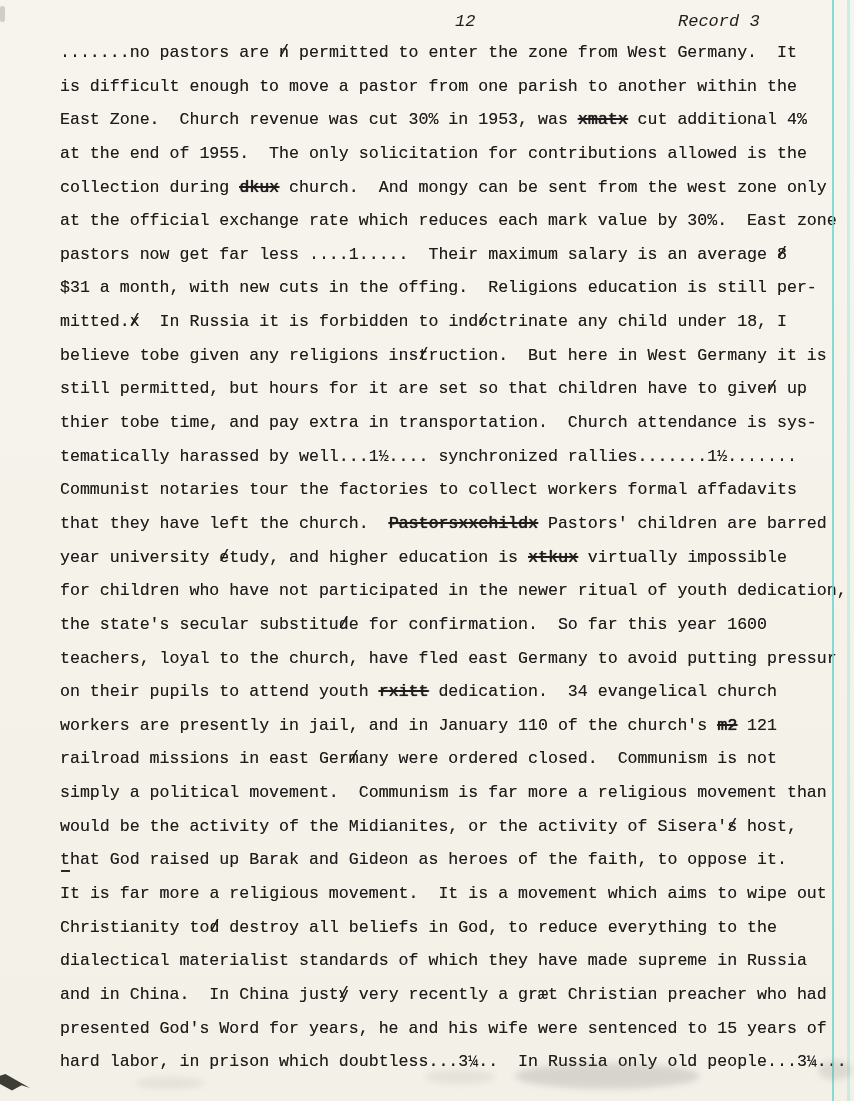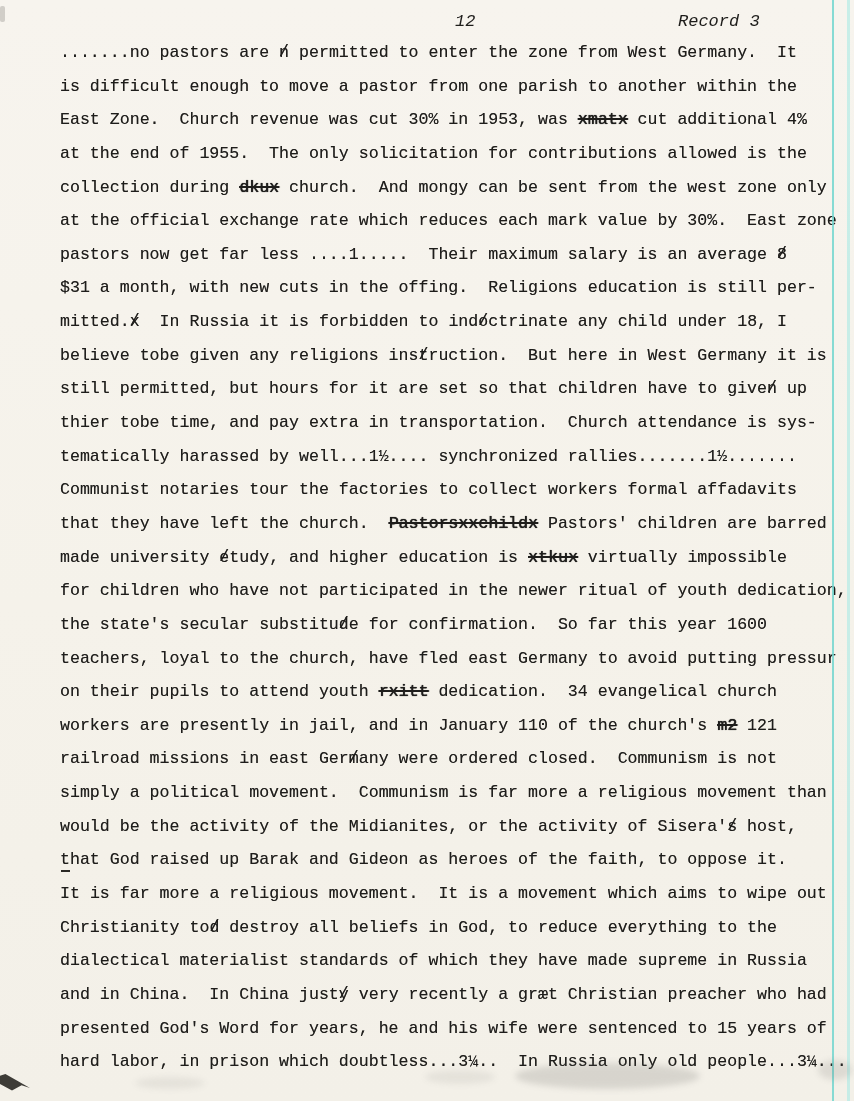--- a/index.html
+++ b/index.html
@@ -91,21 +91,21 @@
     <div class="line"><span class="seg">at the official exchange rate which reduces each mark value by 30%.  East zone</span></div>
     <div class="line"><span class="seg">pastors now get far less ....1.....  Their maximum salary is an average </span><span class="seg slash">8</span></div>
     <div class="line"><span class="seg">$31 a month, with new cuts in the offing.  Religions education is still per-</span></div>
     <div class="line"><span class="seg">mitted.</span><span class="seg slash">x</span><span class="seg">  In Russia it is forbidden to ind</span><span class="seg slash">o</span><span class="seg">ctrinate any child under 18, I</span></div>
     <div class="line"><span class="seg">believe tobe given any religions ins</span><span class="seg slash">t</span><span class="seg">ruction.  But here in West Germany it is</span></div>
     <div class="line"><span class="seg">still permitted, but hours for it are set so that children have to give</span><span class="seg slash">n</span><span class="seg"> up</span></div>
     <div class="line"><span class="seg">thier tobe time, and pay extra in transportation.  Church attendance is sys-</span></div>
     <div class="line"><span class="seg">tematically harassed by well...1½.... synchronized rallies.......1½.......</span></div>
     <div class="line"><span class="seg">Communist notaries tour the factories to collect workers formal affadavits</span></div>
     <div class="line"><span class="seg">that they have left the church.  </span><span class="seg xout">Pastorsxxchildx</span><span class="seg"> Pastors' children are barred</span></div>
-    <div class="line"><span class="seg">made university </span><span class="seg slash">e</span><span class="seg">tudy, and higher education is </span><span class="seg xout">xtkux</span><span class="seg"> virtually impossible</span></div>
+    <div class="line"><span class="seg">year university </span><span class="seg slash">e</span><span class="seg">tudy, and higher education is </span><span class="seg xout">xtkux</span><span class="seg"> virtually impossible</span></div>
     <div class="line"><span class="seg">for children who have not participated in the newer ritual of youth dedication,</span></div>
     <div class="line"><span class="seg">the state's secular substitu</span><span class="seg slash">d</span><span class="seg">e for confirmation.  So far this year 1600</span></div>
     <div class="line"><span class="seg">teachers, loyal to the church, have fled east Germany to avoid putting pressur</span></div>
     <div class="line"><span class="seg">on their pupils to attend youth </span><span class="seg xout">rxitt</span><span class="seg"> dedication.  34 evangelical church</span></div>
     <div class="line"><span class="seg">workers are presently in jail, and in January 110 of the church's </span><span class="seg xout">m2</span><span class="seg"> 121</span></div>
     <div class="line"><span class="seg">railroad missions in east Ger</span><span class="seg slash">m</span><span class="seg">any were ordered closed.  Communism is not</span></div>
     <div class="line"><span class="seg">simply a political movement.  Communism is far more a religious movement than</span></div>
     <div class="line"><span class="seg">would be the activity of the Midianites, or the activity of Sisera'</span><span class="seg slash">s</span><span class="seg"> host,</span></div>
     <div class="line"><span class="seg">that God raised up Barak and Gideon as heroes of the faith, to oppose it.</span></div>
     <div class="line"><span class="seg overbar">I</span><span class="seg">t is far more a religious movement.  It is a movement which aims to wipe out</span></div>

